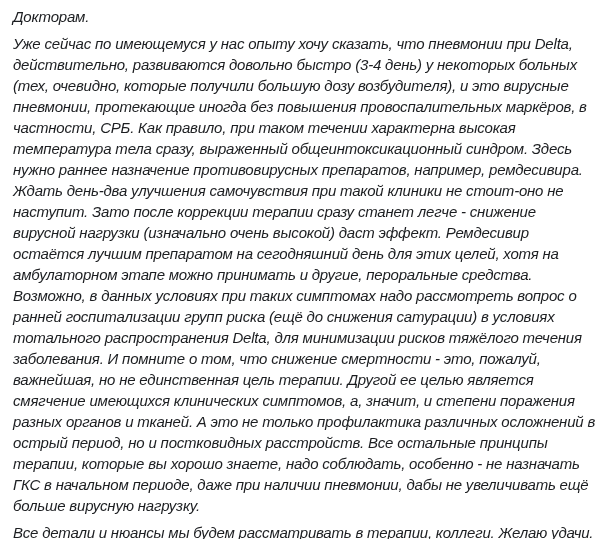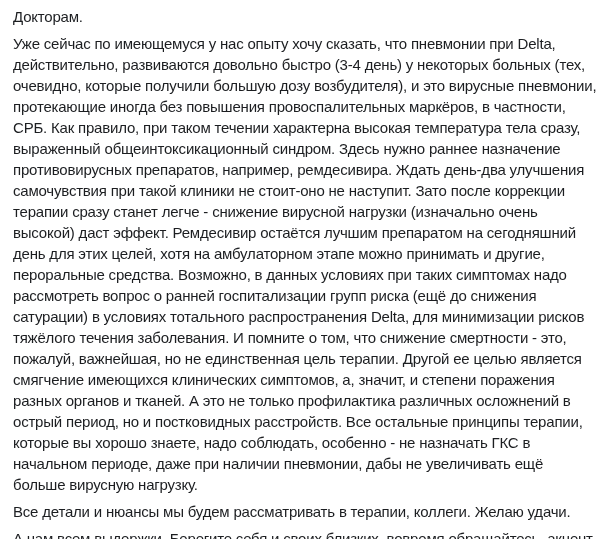--- a/index.html
+++ b/index.html
@@ -23,20 +23,21 @@
     padding: 6px 13px 0 13px;
     width: 611px;
   }
   .post-content p {
     font-size: 15px;
     line-height: 21px;
     letter-spacing: -0.2px;
     margin: 0 0 6px 0;
     color: var(--text);
     word-wrap: break-word;
+    font-style: italic;
   }
 </style>
 </head>
 <body>
 
 <div class="post-content">
   <p>Докторам.</p>
   <p>Уже сейчас по имеющемуся у нас опыту хочу сказать, что пневмонии при Delta, действительно, развиваются довольно быстро (3-4 день) у некоторых больных (тех, очевидно, которые получили большую дозу возбудителя), и это вирусные пневмонии, протекающие иногда без повышения провоспалительных маркёров, в частности, СРБ. Как правило, при таком течении характерна высокая температура тела сразу, выраженный общеинтоксикационный синдром. Здесь нужно раннее назначение противовирусных препаратов, например, ремдесивира. Ждать день-два улучшения самочувствия при такой клиники не стоит-оно не наступит. Зато после коррекции терапии сразу станет легче - снижение вирусной нагрузки (изначально очень высокой) даст эффект. Ремдесивир остаётся лучшим препаратом на сегодняшний день для этих целей, хотя на амбулаторном этапе можно принимать и другие, пероральные средства. Возможно, в данных условиях при таких симптомах надо рассмотреть вопрос о ранней госпитализации групп риска (ещё до снижения сатурации) в условиях тотального распространения Delta, для минимизации рисков тяжёлого течения заболевания. И помните о том, что снижение смертности - это, пожалуй, важнейшая, но не единственная цель терапии. Другой ее целью является смягчение имеющихся клинических симптомов, а, значит, и степени поражения разных органов и тканей. А это не только профилактика различных осложнений в острый период, но и постковидных расстройств. Все остальные принципы терапии, которые вы хорошо знаете, надо соблюдать, особенно - не назначать ГКС в начальном периоде, даже при наличии пневмонии, дабы не увеличивать ещё больше вирусную нагрузку.</p>
   <p>Все детали и нюансы мы будем рассматривать в терапии, коллеги. Желаю удачи.</p>
   <p>А нам всем выдержки. Берегите себя и своих близких, вовремя обращайтесь, акцент на группы риска. И все будет хорошо.</p>

